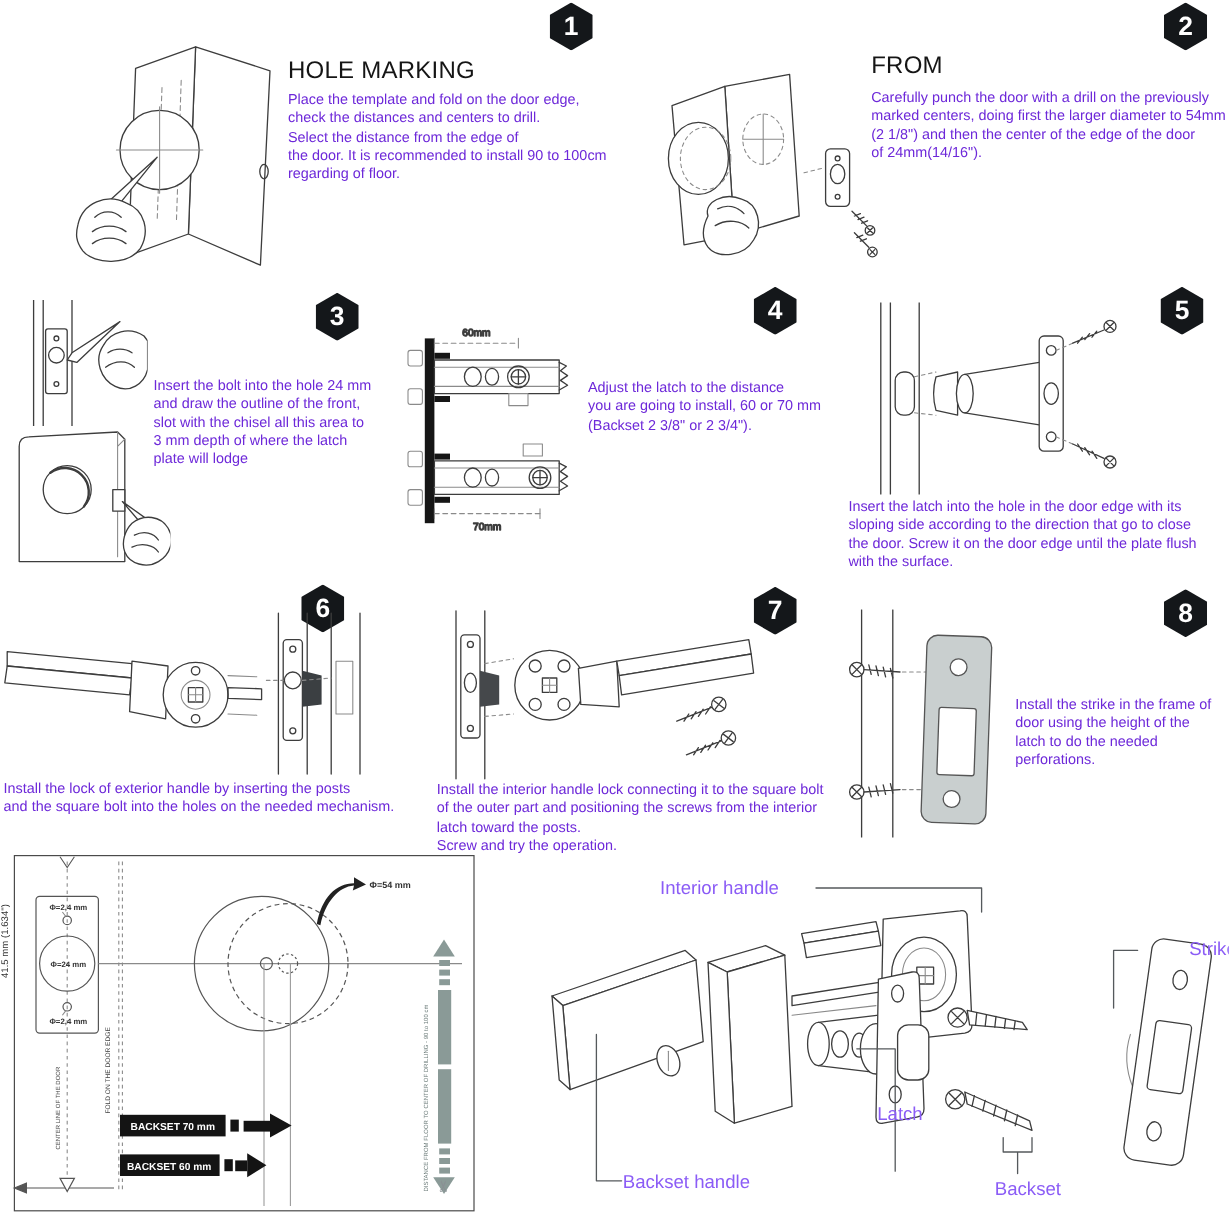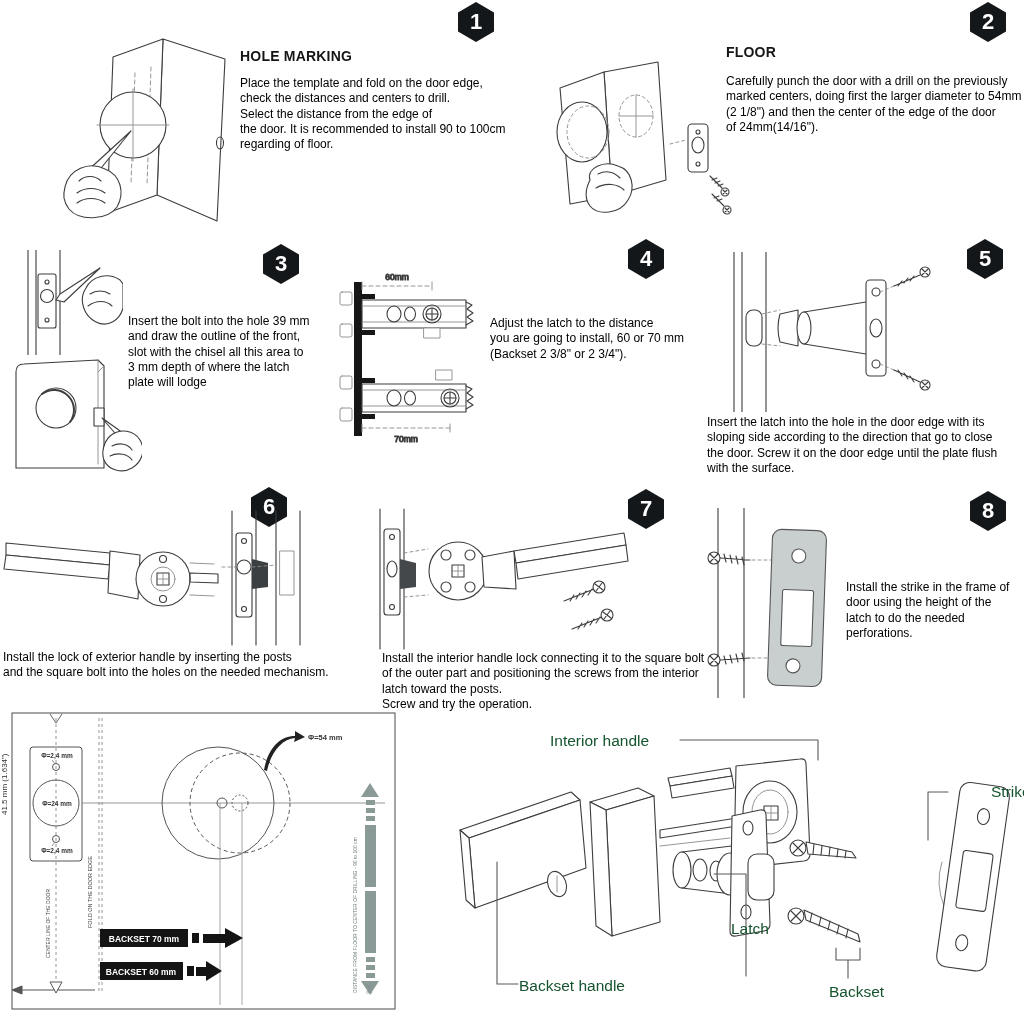--- a/index.html
+++ b/index.html
@@ -2,23 +2,23 @@
 <html><head>
 <meta charset="utf-8">
 <style>
   html,body{margin:0;padding:0;background:#fff;}
   body{width:1024px;height:1012px;position:relative;overflow:hidden;
        font-family:"Liberation Sans",sans-serif;color:#222;}
   .abs{position:absolute;}
   .badge{width:36px;height:40px;background:#14171a;display:flex;align-items:center;justify-content:center;
          clip-path:polygon(50% 0%,100% 26%,100% 74%,50% 100%,0% 74%,0% 26%);}
   .badge span{color:#fff;font-weight:bold;font-size:22px;line-height:1;}
-  .step-title{font-weight:bold;font-size:14px;color:#151515;letter-spacing:.2px;margin:0;}
-  .step-text{font-size:12px;line-height:1.28;color:#000000;white-space:pre;margin:0;}
-  .part-label{font-size:15.5px;color:#14532d;white-space:nowrap;}
+  .step-title{font-weight:normal;font-size:20px;color:#151515;letter-spacing:.2px;margin:0;}
+  .step-text{font-size:12px;line-height:1.28;color:#6d28d9;white-space:pre;margin:0;}
+  .part-label{font-size:15.5px;color:#8b5cf6;white-space:nowrap;}
   svg{display:block;}
   svg text{font-family:"Liberation Sans",sans-serif;}
   .ln{stroke:#3d3d3d;stroke-width:1.1;fill:none;stroke-linejoin:round;stroke-linecap:round;}
   .thin{stroke:#8a8a8a;stroke-width:.9;fill:none;}
   .wfill{fill:#fff;}
 </style>
 </head>
 <body>
 
 <div class="abs badge" style="left:458px;top:2px">
@@ -45,40 +45,40 @@
 <div class="abs badge" style="left:970px;top:491px">
     <span>8</span>
   </div>
 
 <h2 class="abs step-title" style="left:240px;top:48px">HOLE MARKING</h2>
 <p class="abs step-text" style="left:240px;top:76px">Place the template and fold on the door edge,
 check the distances and centers to drill.
 Select the distance from the edge of
 the door. It is recommended to install 90 to 100cm
 regarding of floor.</p>
-<h2 class="abs step-title" style="left:726px;top:44px">FLOOR</h2>
+<h2 class="abs step-title" style="left:726px;top:44px">FROM</h2>
 <p class="abs step-text" style="left:726px;top:74px">Carefully punch the door with a drill on the previously
 marked centers, doing first the larger diameter to 54mm
 (2 1/8") and then the center of the edge of the door
 of 24mm(14/16").</p>
-<p class="abs step-text" style="left:128px;top:314px">Insert the bolt into the hole 39 mm
+<p class="abs step-text" style="left:128px;top:314px">Insert the bolt into the hole 24 mm
 and draw the outline of the front,
 slot with the chisel all this area to
 3 mm depth of where the latch
 plate will lodge</p>
 <p class="abs step-text" style="left:490px;top:316px">Adjust the latch to the distance
 you are going to install, 60 or 70 mm
 (Backset 2 3/8" or 2 3/4").</p>
 <p class="abs step-text" style="left:707px;top:415px">Insert the latch into the hole in the door edge with its
 sloping side according to the direction that go to close
 the door. Screw it on the door edge until the plate flush
 with the surface.</p>
 <p class="abs step-text" style="left:3px;top:650px">Install the lock of exterior handle by inserting the posts
 and the square bolt into the holes on the needed mechanism.</p>
-<p class="abs step-text" style="left:382px;top:651px">Install the interior handle lock connecting it to the square bolt
+<p class="abs step-text" style="left:364px;top:651px">Install the interior handle lock connecting it to the square bolt
 of the outer part and positioning the screws from the interior
 latch toward the posts.
 Screw and try the operation.</p>
 <p class="abs step-text" style="left:846px;top:580px">Install the strike in the frame of
 door using the height of the
 latch to do the needed
 perforations.</p>
 
 <svg class="abs" style="left:55px;top:25px" width="200" height="205" viewBox="0 0 200 205">
   <g class="ln">

